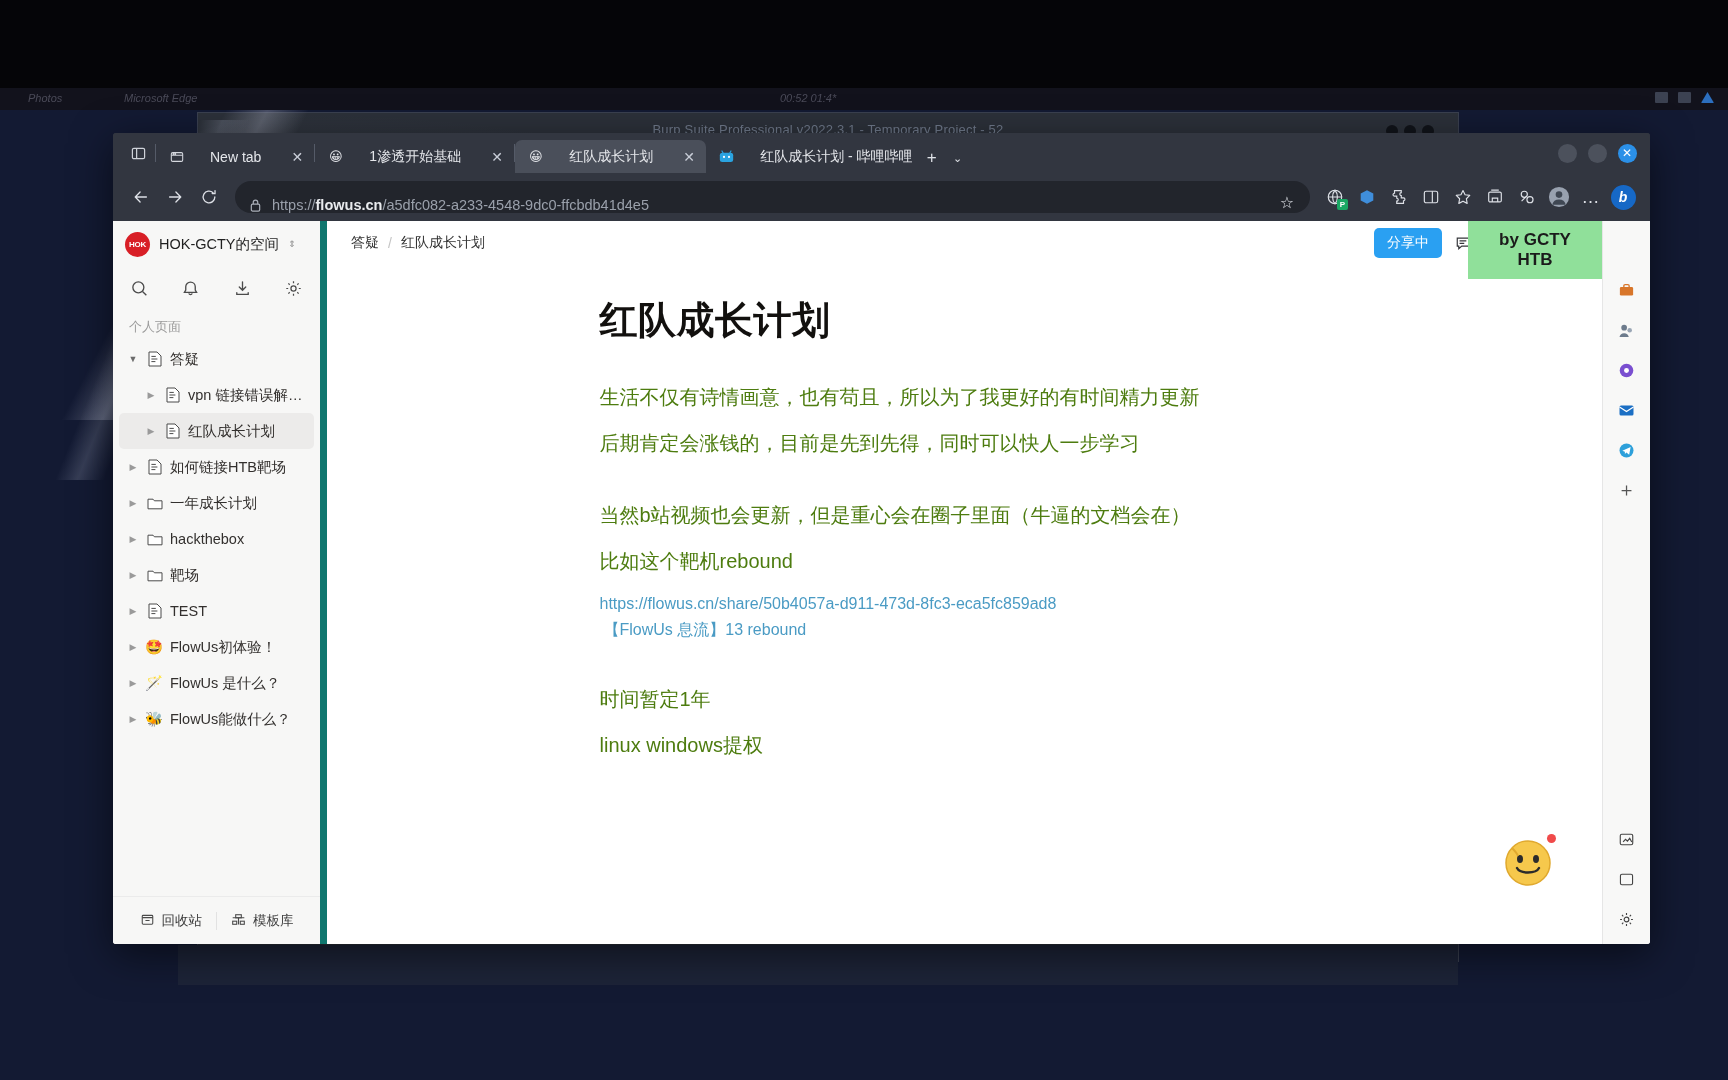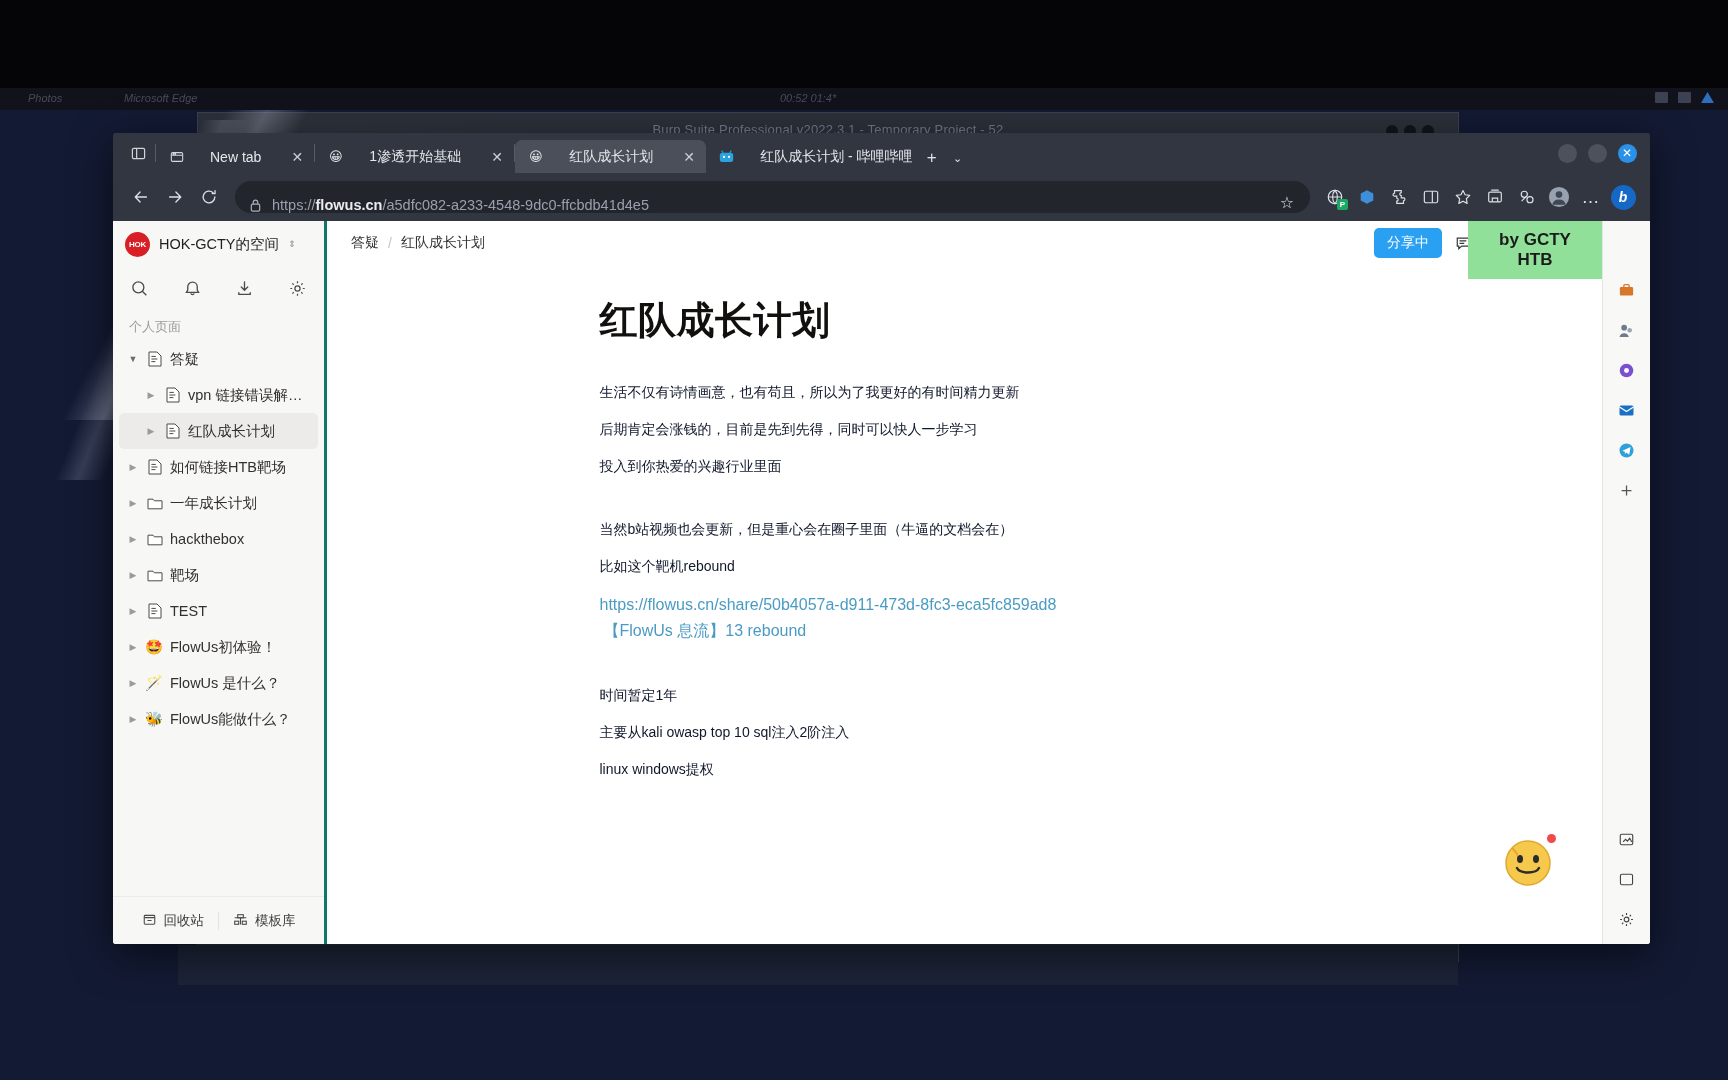--- a/index.html
+++ b/index.html
@@ -163,21 +163,21 @@
   }
 
   
   .page {
     flex: 1; display: flex; background: #fff; min-height: 0;
   }
 
   
   .sidebar {
     width: 214px; flex: none; background: #f7f7f6;
-    border-right: 3px solid #0f766e;
+    border-right: 7px solid #0f766e;
     display: flex; flex-direction: column;
     font-size: 14px; color: #2f2f2f;
   }
   .sb-header {
     height: 46px; display: flex; align-items: center; gap: 9px;
     padding: 0 12px;
   }
   .sb-logo {
     width: 25px; height: 25px; border-radius: 50%; background: #d81f26; flex: none;
     display: flex; align-items: center; justify-content: center;
@@ -235,21 +235,21 @@
     width: 30px; height: 30px; border-radius: 5px;
     display: flex; align-items: center; justify-content: center; color: #35363a;
   }
   .doc-body { flex: 1; overflow: hidden; padding: 30px 0 0 0; }
   .doc-inner { max-width: 810px; margin: 0 auto; padding: 0 40px 40px; }
   .doc-title {
     font-size: 38px; font-weight: 700; color: #12100e; letter-spacing: .5px;
     margin-bottom: 36px;
   }
   .doc-p {
-    font-size: 14px; line-height: 1.5; color: #0f172a;
+    font-size: 20px; line-height: 1.5; color: #4d7c0f;
     margin-bottom: 16px; white-space: pre-wrap;
   }
   .doc-p.spacer { height: 10px; margin-bottom: 16px; }
   .doc-link {
     display: block; font-size: 16px; line-height: 1.5;
     color: #4a9bc4; text-underline-offset: 3px;
     margin-bottom: 2px;
   }
   .doc-link.second { margin-bottom: 16px; padding-left: 4px; }
 
@@ -667,34 +667,32 @@
           <span class="head-ic" style="font-size:18px;letter-spacing:1px">•••</span>
         </div>
       </div>
 
       <div class="doc-body">
         <div class="doc-inner">
           <div class="doc-title">红队成长计划</div>
 
           <p class="doc-p">生活不仅有诗情画意，也有苟且，所以为了我更好的有时间精力更新</p>
           <p class="doc-p">后期肯定会涨钱的，目前是先到先得，同时可以快人一步学习</p>
-          <p class="doc-p">投入到你热爱的兴趣行业里面</p>
 
           <div class="doc-p spacer"></div>
 
           <p class="doc-p">当然b站视频也会更新，但是重心会在圈子里面（牛逼的文档会在）</p>
           <p class="doc-p">比如这个靶机rebound</p>
 
           <a class="doc-link">https://flowus.cn/share/50b4057a-d911-473d-8fc3-eca5fc859ad8</a>
           <a class="doc-link second">【FlowUs 息流】13 rebound</a>
 
           <div class="doc-p spacer"></div>
 
           <p class="doc-p">时间暂定1年</p>
-          <p class="doc-p">主要从kali owasp top 10 sql注入2阶注入</p>
           <p class="doc-p">linux windows提权</p>
         </div>
       </div>
 
       <div class="gcty-badge">
         <span>by GCTY</span>
         <span>HTB</span>
       </div>
 
       <div class="mascot">

